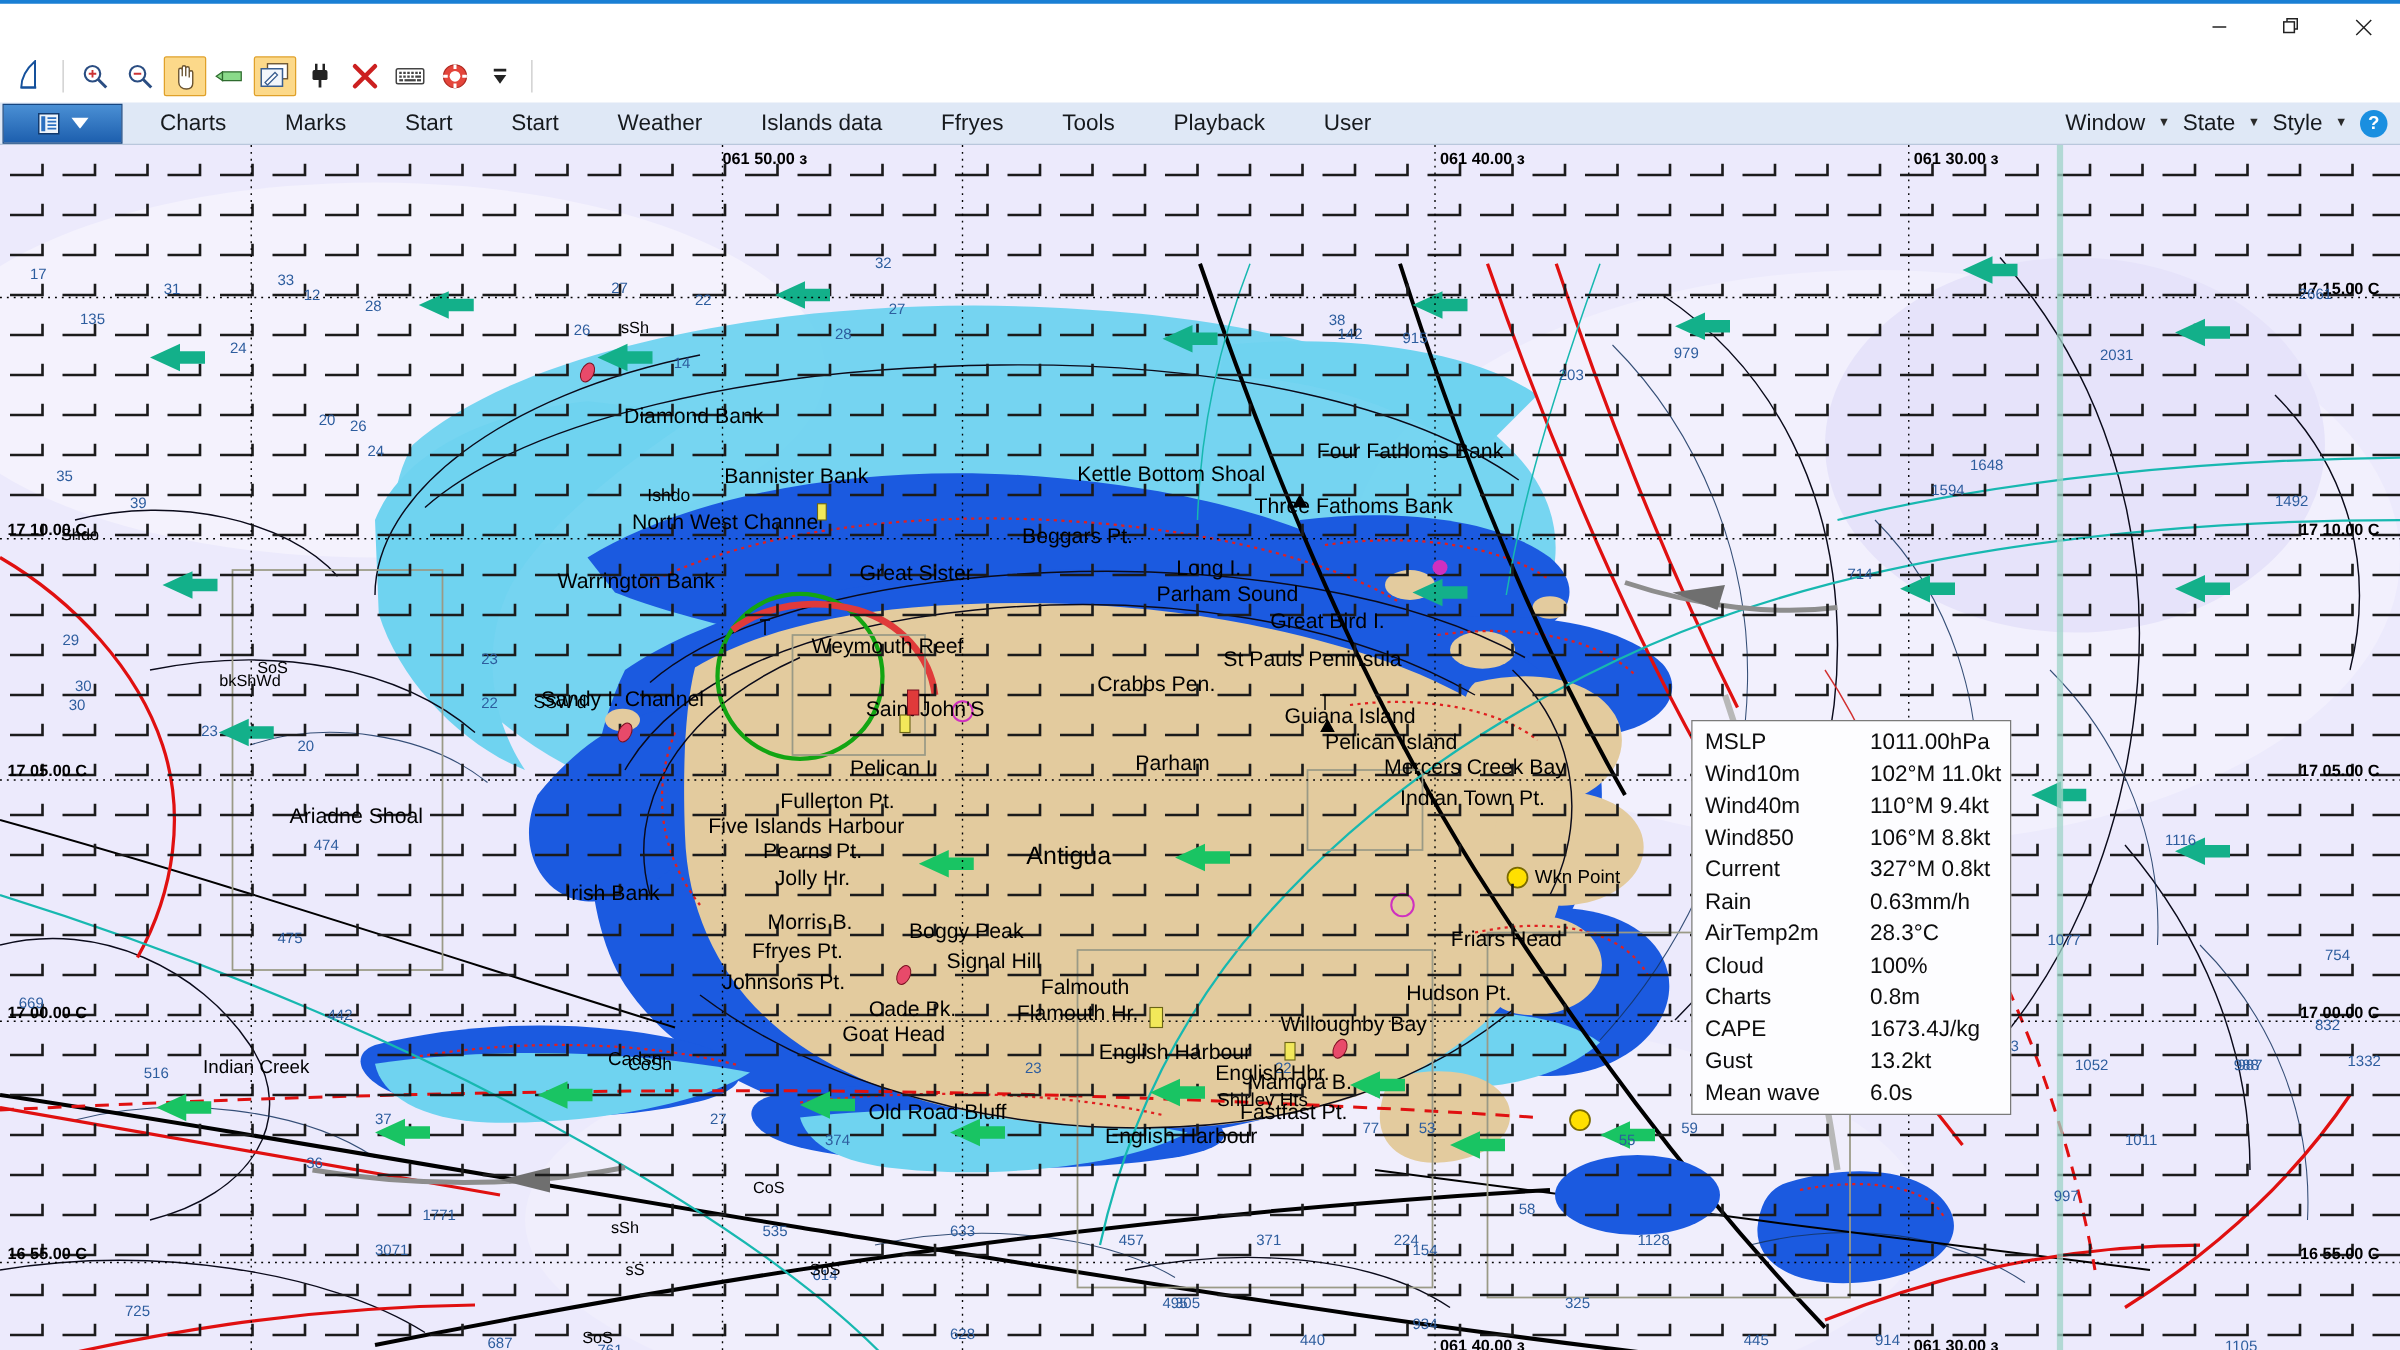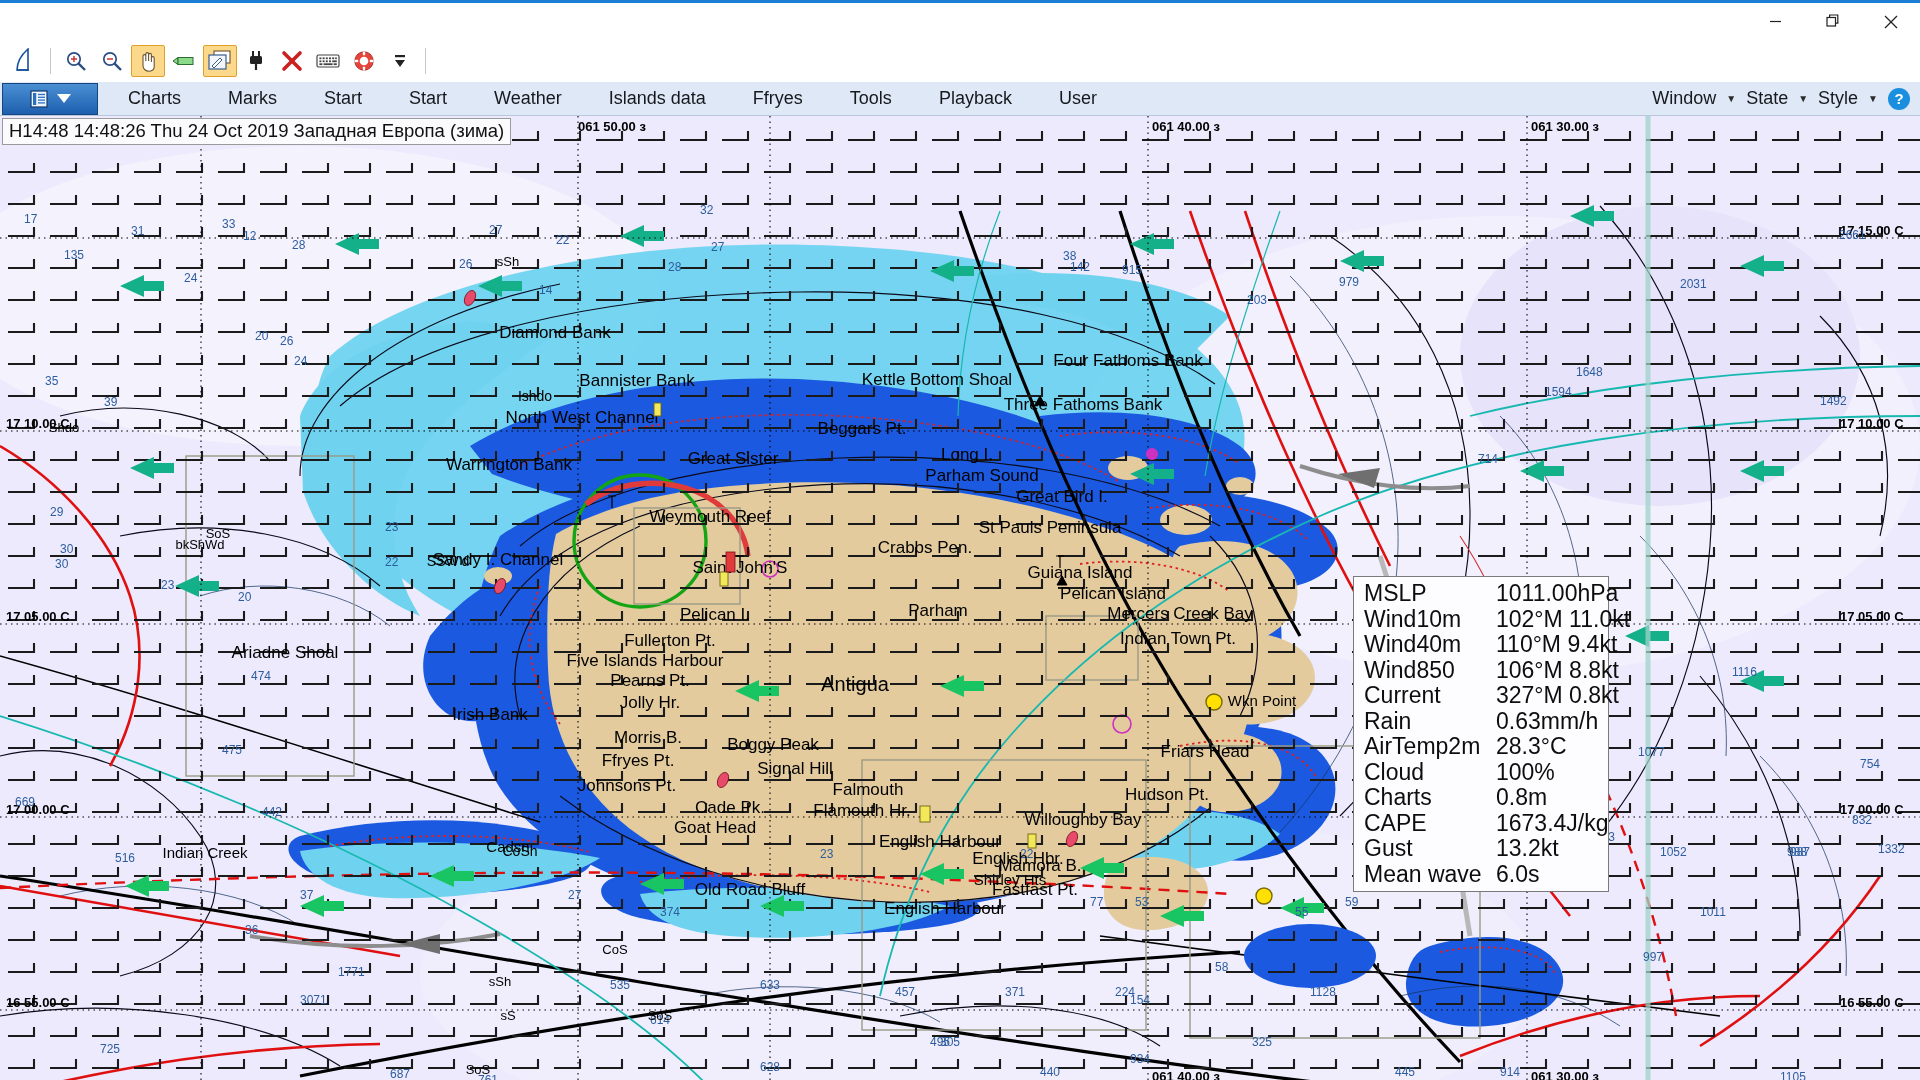--- a/index.html
+++ b/index.html
@@ -66,21 +66,21 @@
     background: #fbfbfd; border: 1px solid #9a9a9a;
     font-size: 18.5px; color: #101010; padding: 1px 6px 2px 6px; white-space: nowrap;
   }
 
   
   .wx-panel {
     position: absolute; z-index: 30; left: 1353px; top: 460px; width: 256px;
     background: #fdfdff; border: 1px solid #7a7a7a;
     padding: 4px 0 4px 0;
   }
-  .wx-row { display: flex; font-size: 23px; color: #0d0d0d; line-height: 25.5px; padding: 0 2px 0 10px; }
+  .wx-row { display: flex; font-size: 18px; color: #0d0d0d; line-height: 25.5px; padding: 0 2px 0 10px; }
   .wx-k { flex: 0 0 132px; white-space: nowrap; }
   .wx-v { white-space: nowrap; }
 
   
   .statusbar {
     flex: 0 0 32px; height: 32px; background: #ffffff; border-top: 1px solid #9a9a9a;
     display: flex; align-items: center; padding-left: 6px;
     font-size: 18.5px; color: #0d0d0d; white-space: nowrap;
   }
 </style>
@@ -2078,21 +2078,20 @@
             <circle cx="1725" cy="1" r="0"></circle>
           </g>
           <g stroke="#000" stroke-width="1" fill="#000">
             <path d="M1062 460 l-5 9 l10 0 z"></path>
             <path d="M1040 280 l-5 9 l10 0 z"></path>
           </g>
         </g>
       </g>
     </svg>
 
-    <div class="chart-title-box">H14:48 14:48:26 Thu 24 Oct 2019 Западная Европа (зима)</div>
 
     <div class="wx-panel">
       <div class="wx-row">
         <span class="wx-k">MSLP</span>
         <span class="wx-v">1011.00hPa</span>
       </div>
       <div class="wx-row">
         <span class="wx-k">Wind10m</span>
         <span class="wx-v">102°M 11.0kt</span>
       </div>

